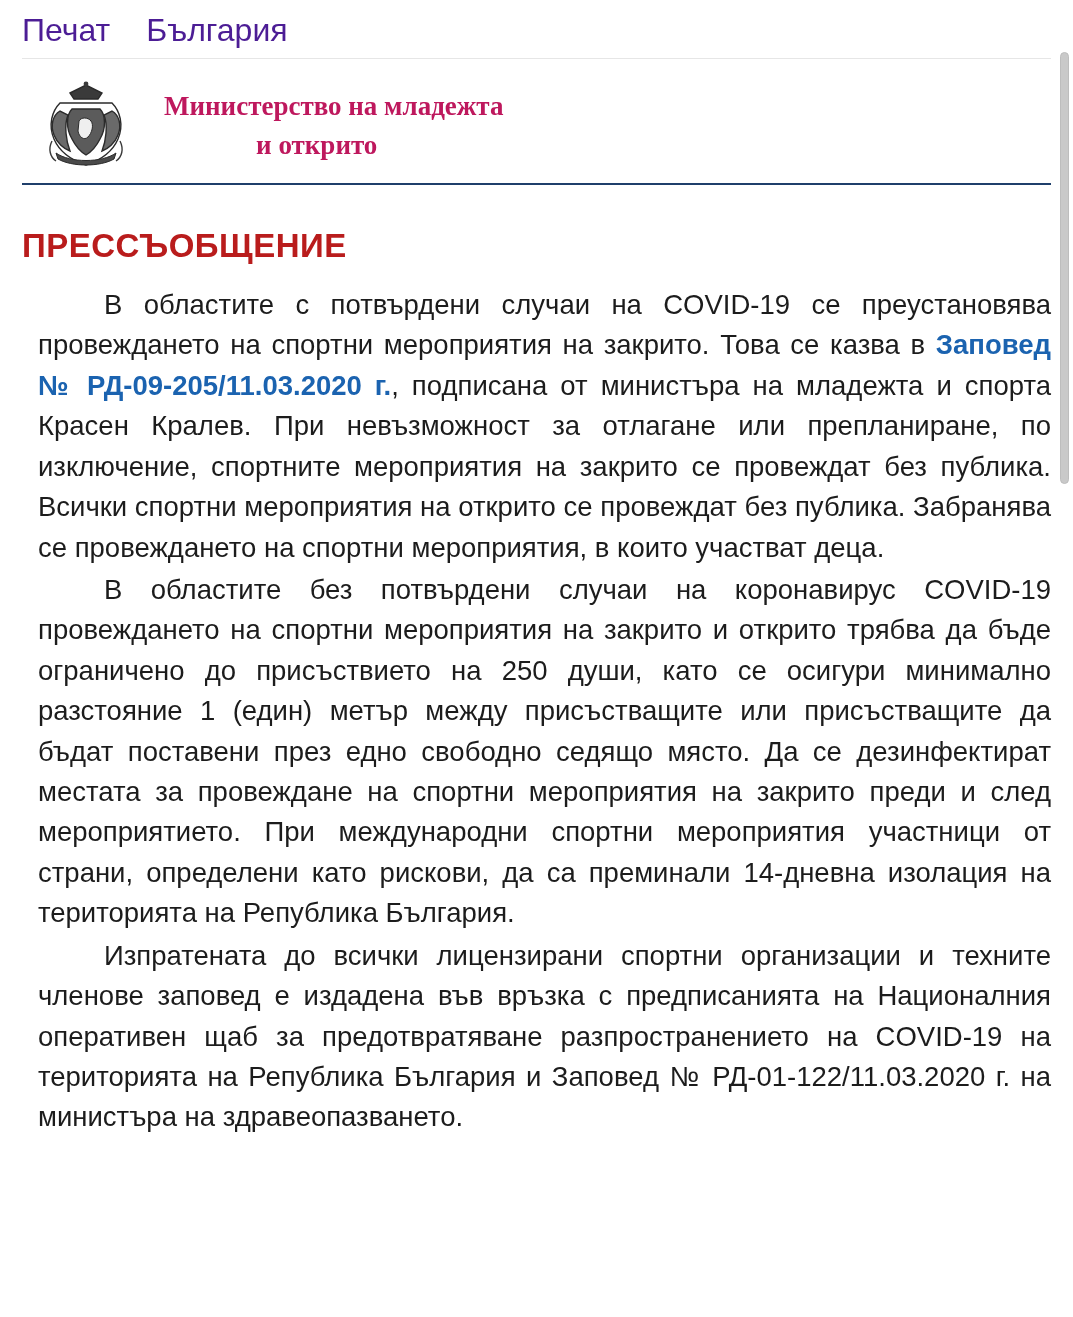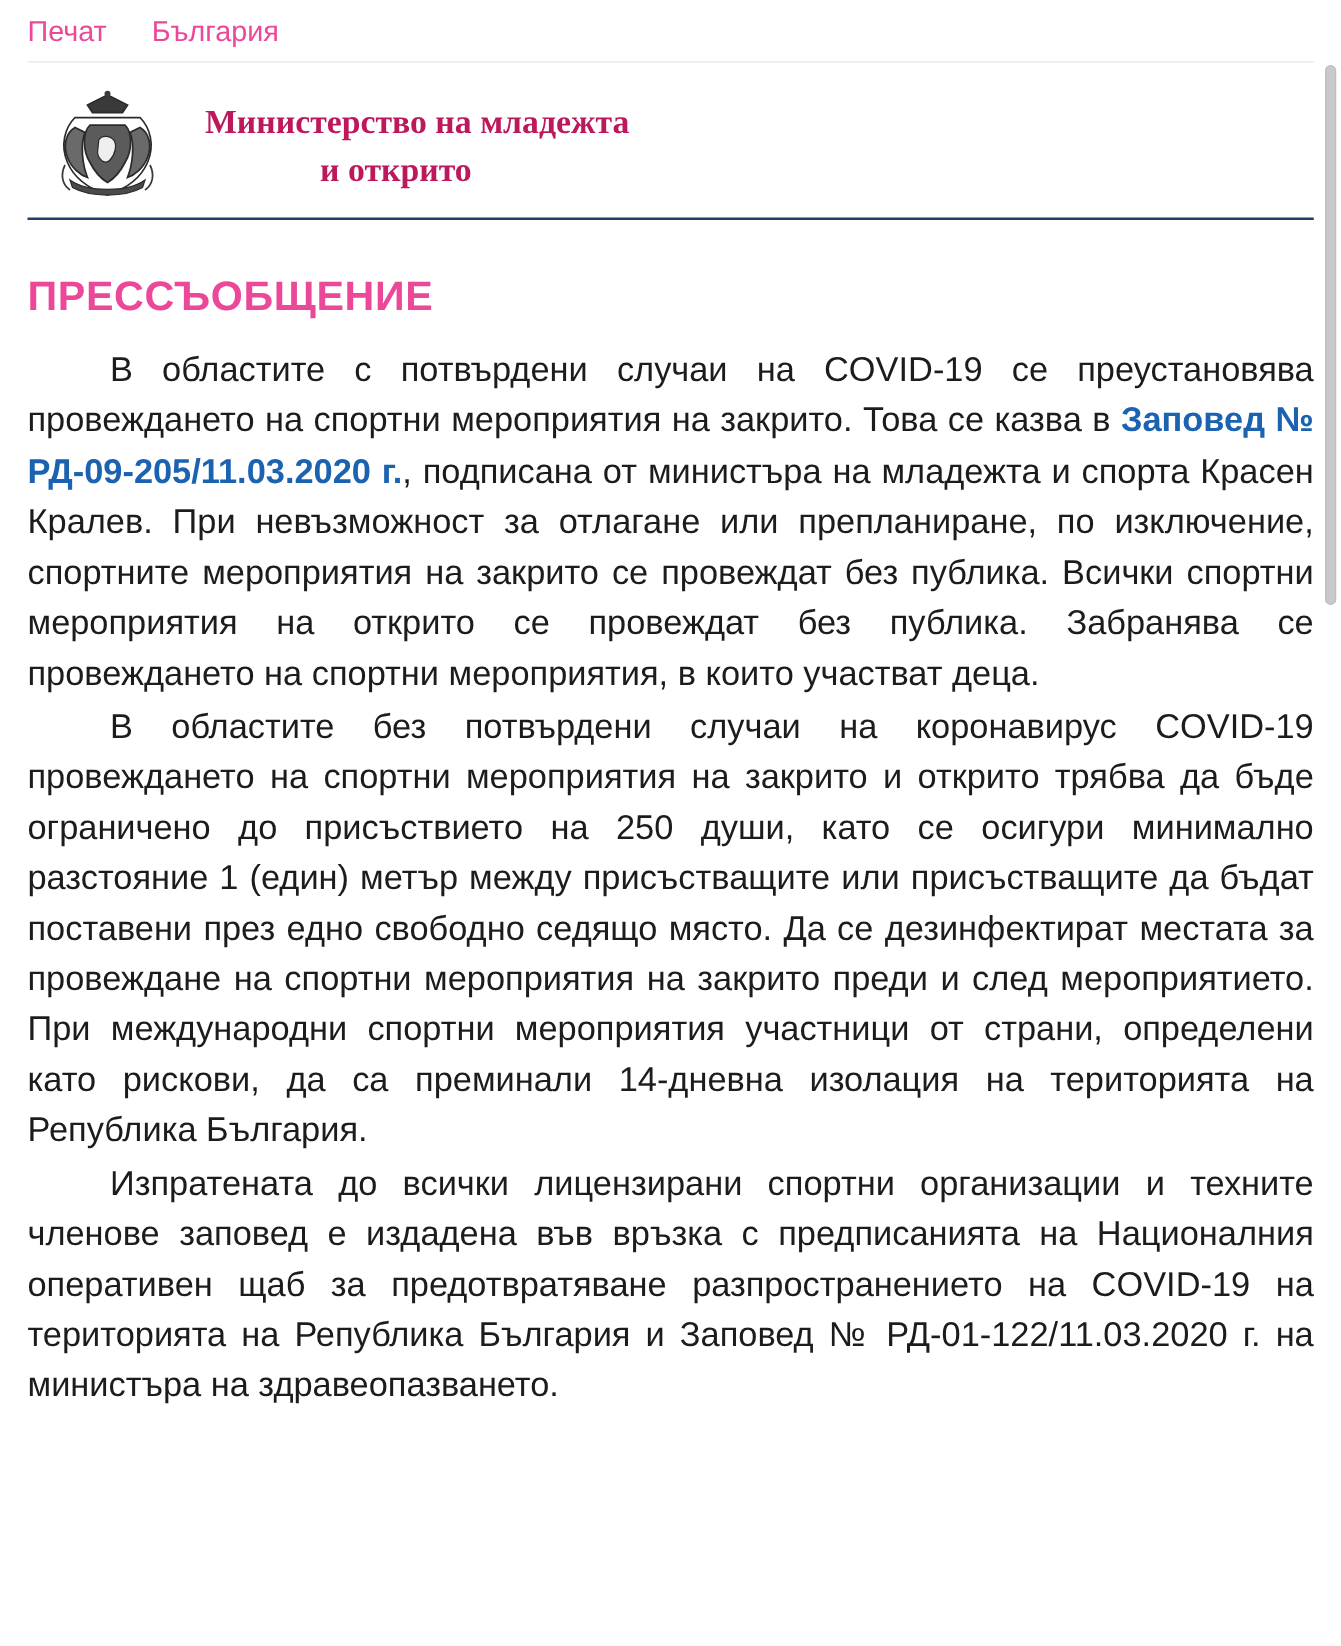--- a/index.html
+++ b/index.html
@@ -19,22 +19,22 @@
     background: #fff;
   }
   
   .actionbar {
     padding: 14px 0 12px 22px;
     display: flex;
     align-items: center;
     gap: 36px;
   }
   .action-link {
-    color: #ec4899;
-    font-size: 23px;
+    color: #4c1d95;
+    font-size: 32px;
     line-height: 1;
     text-decoration: none;
     cursor: pointer;
     font-family: "Liberation Sans", sans-serif;
   }
   
   .sheet {
     position: relative;
     margin: 0 22px 0 22px;
     border-top: 1px solid #e6e6e6;
@@ -67,25 +67,25 @@
   .ministry-line2 {
     display: block;
     text-align: center;
     padding-right: 34px;
   }
   h1.press-title {
     font-family: "Liberation Sans", sans-serif;
     font-weight: bold;
     font-size: 33px;
     letter-spacing: 0.5px;
-    color: #ec4899;
+    color: #b91c1c;
     margin: 42px 0 20px 0;
   }
   .body-text p {
-    margin: 0 0 0 0;
+    margin: 0 0 0 16px;
     font-size: 27.5px;
     line-height: 1.47;
     color: #1c1c1c;
     text-align: justify;
     text-justify: inter-word;
     font-family: "Liberation Sans", sans-serif;
   }
   .body-text p + p { margin-top: 2px; }
   .indent { display: inline-block; width: 66px; }
   .order-ref {

